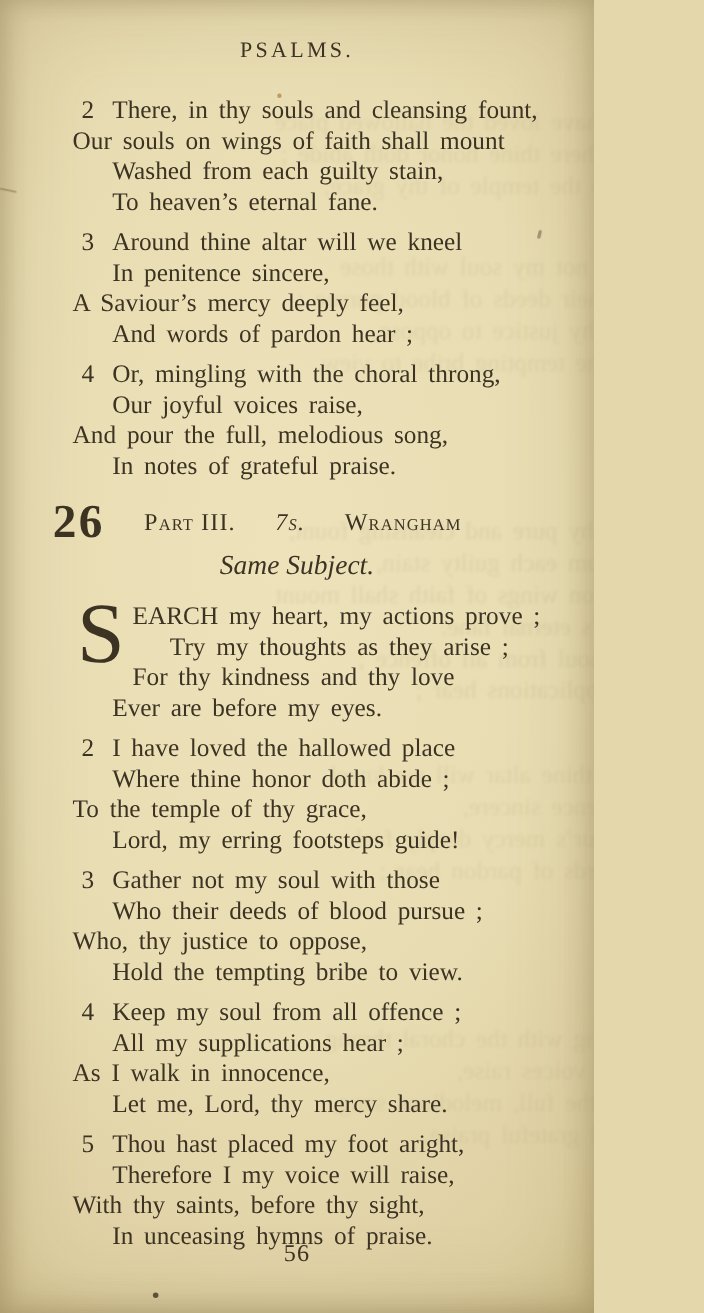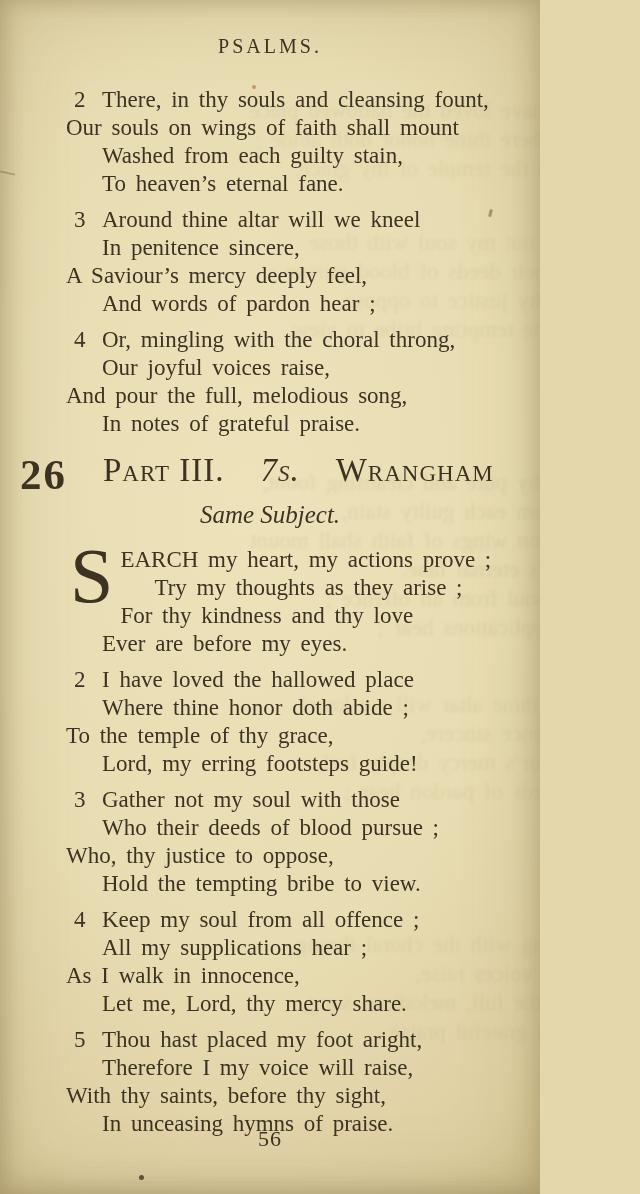--- a/index.html
+++ b/index.html
@@ -46,38 +46,38 @@
     word-spacing: 4px;
     white-space: nowrap;
   }
   .line.indent { padding-left: 36px; }
   .line.first { padding-left: 8px; }
   .vnum { display: inline-block; width: 28px; }
 
   
   .hymn-head {
     display: flex;
-    align-items: flex-start;
-    padding-left: 20px;
+    align-items: center;
+    padding-left: 48px;
     margin-top: 14px;
     white-space: nowrap;
   }
   .hymn-no {
     font-size: 43px;
     font-weight: bold;
     letter-spacing: 2px;
     line-height: 46px;
   }
   .hymn-part { margin-left: 144px; }
   .hymn-meter { margin-left: 18px; font-style: italic; }
   .hymn-author { margin-left: 56px; }
   .sc {
     font-variant: small-caps;
     font-variant-caps: small-caps;
-    font-size: 33px;
+    font-size: 22px;
     letter-spacing: 1px;
     margin-left: 36px;
   }
   .subtitle {
     text-align: center;
     font-style: italic;
     font-size: 25px;
     line-height: 30px;
     margin-top: 2px;
   }

